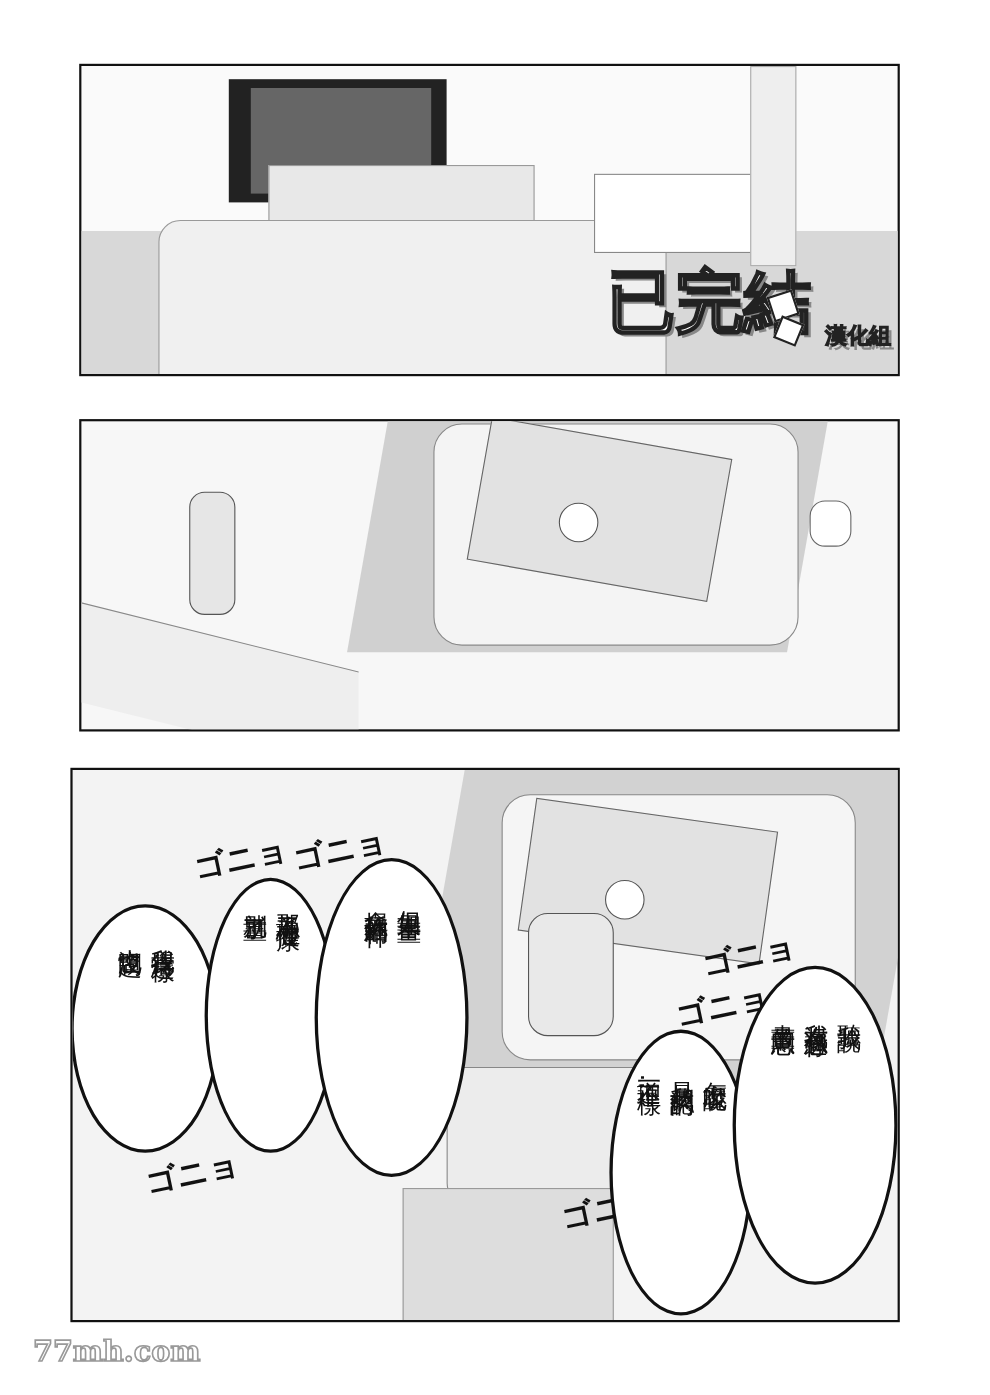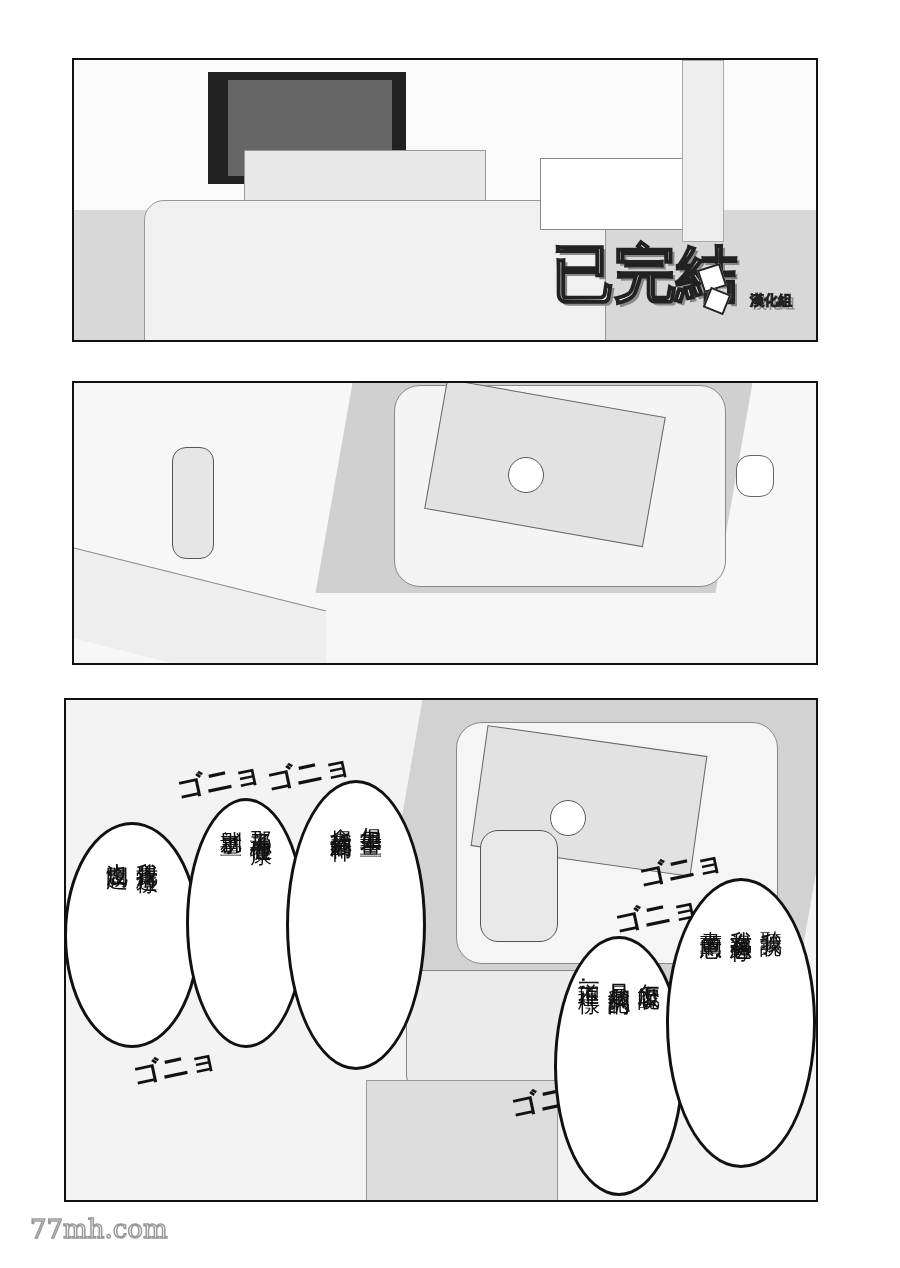--- a/index.html
+++ b/index.html
@@ -2,35 +2,35 @@
 <html><head>
 <meta charset="utf-8">
 <style>
   html,body{margin:0;padding:0;background:#fff;}
   body{width:900px;height:1268px;position:relative;overflow:hidden;font-family:"DejaVu Sans",sans-serif;}
   .panel{position:absolute;border:2px solid #111;background:#f4f4f4;overflow:hidden;box-sizing:border-box;}
   .vtext{writing-mode:vertical-rl;font-size:22px;line-height:30px;letter-spacing:2px;color:#111;font-family:"DejaVu Sans",sans-serif;}
   .bubble{position:absolute;background:#fff;border:3px solid #111;border-radius:50%;box-sizing:border-box;display:flex;justify-content:center;align-items:center;}
   .sfx{position:absolute;font-weight:bold;font-size:28px;color:#111;transform:rotate(-12deg);font-family:"DejaVu Sans",sans-serif;}
   .logo{position:absolute;font-family:"DejaVu Sans",sans-serif;font-weight:bold;color:#fff;-webkit-text-stroke:2px #222;text-shadow:3px 3px 0 #888;}
-  .watermark{position:absolute;left:30px;top:1214px;font-family:"DejaVu Serif",serif;font-size:26px;font-weight:normal;color:#fff;-webkit-text-stroke:1.5px #999;}
+  .watermark{position:absolute;left:30px;top:1214px;font-family:"DejaVu Serif",serif;font-size:26px;font-weight:bold;color:#fff;-webkit-text-stroke:1.5px #999;}
 </style>
 </head>
 <body>
 
 <div class="panel" style="left:72px;top:58px;width:746px;height:284px;background:#fafafa;">
   <div style="position:absolute;left:134px;top:12px;width:198px;height:112px;background:#222;"></div>
   <div style="position:absolute;left:154px;top:20px;width:164px;height:96px;background:#666;"></div>
   <div style="position:absolute;left:170px;top:90px;width:240px;height:52px;background:#e8e8e8;border:1px solid #999;"></div>
   <div style="position:absolute;left:0;top:150px;width:746px;height:140px;background:#d8d8d8;"></div>
   <div style="position:absolute;left:70px;top:140px;width:460px;height:150px;background:#f0f0f0;border:1px solid #999;border-radius:20px 20px 0 0;"></div>
   <div style="position:absolute;left:466px;top:98px;width:150px;height:70px;border:1px solid #888;background:#fff;"></div>
   <div style="position:absolute;left:608px;top:0;width:40px;height:180px;background:#eee;border:1px solid #aaa;"></div>
   <div class="logo" style="left:478px;top:172px;font-size:62px;">已完結</div>
-  <div class="logo" style="left:676px;top:232px;font-size:14px;-webkit-text-stroke:1px #222;">漢化組</div>
+  <div class="logo" style="left:676px;top:232px;font-size:20px;-webkit-text-stroke:1px #222;">漢化組</div>
   <div style="position:absolute;left:626px;top:206px;width:20px;height:20px;background:#fff;border:2px solid #222;transform:rotate(-18deg);"></div>
   <div style="position:absolute;left:632px;top:230px;width:18px;height:18px;background:#fff;border:2px solid #222;transform:rotate(22deg);"></div>
 </div>
 
 <div class="panel" style="left:72px;top:381px;width:746px;height:284px;background:#f7f7f7;">
   <div style="position:absolute;left:260px;top:0;width:400px;height:210px;background:#d0d0d0;transform:skewX(-10deg);"></div>
   <div style="position:absolute;left:320px;top:2px;width:330px;height:200px;background:#f4f4f4;border:1px solid #888;border-radius:26px;"></div>
   <div style="position:absolute;left:360px;top:14px;width:220px;height:130px;background:#e2e2e2;border:1px solid #666;transform:rotate(10deg);"></div>
   <div style="position:absolute;left:434px;top:74px;width:34px;height:34px;border-radius:50%;background:#fff;border:1px solid #555;"></div>
   <div style="position:absolute;left:98px;top:64px;width:40px;height:110px;background:#e6e6e6;border:1px solid #555;border-radius:14px;"></div>

